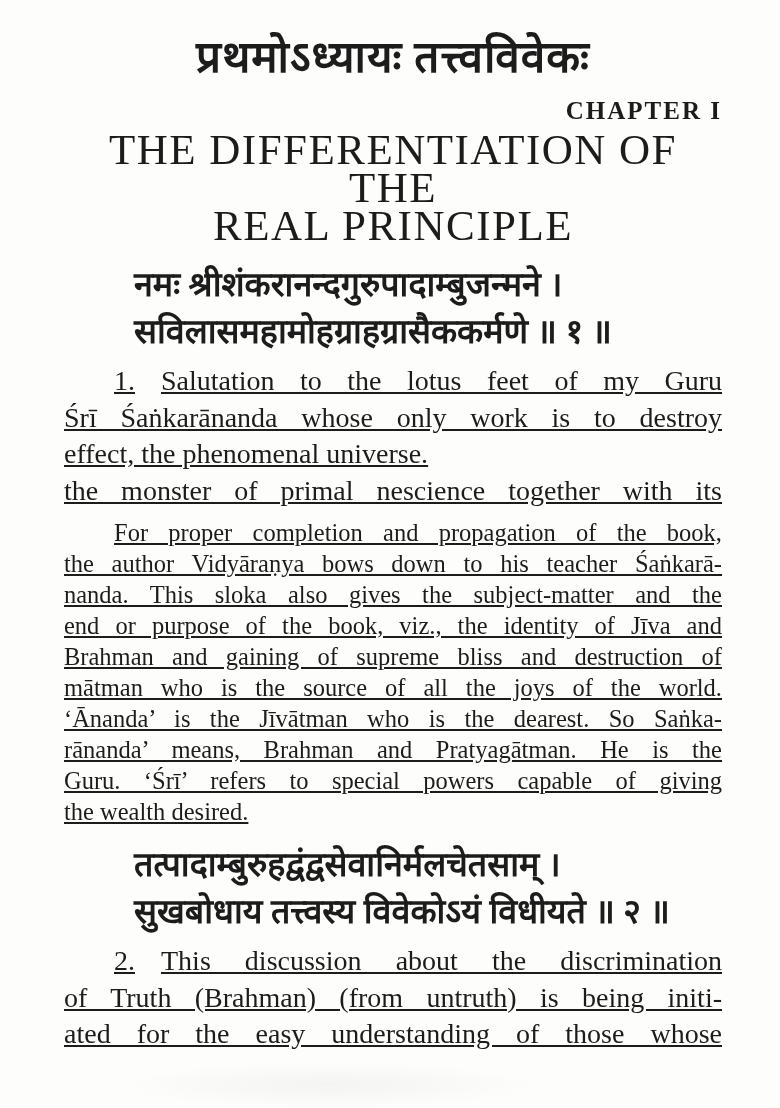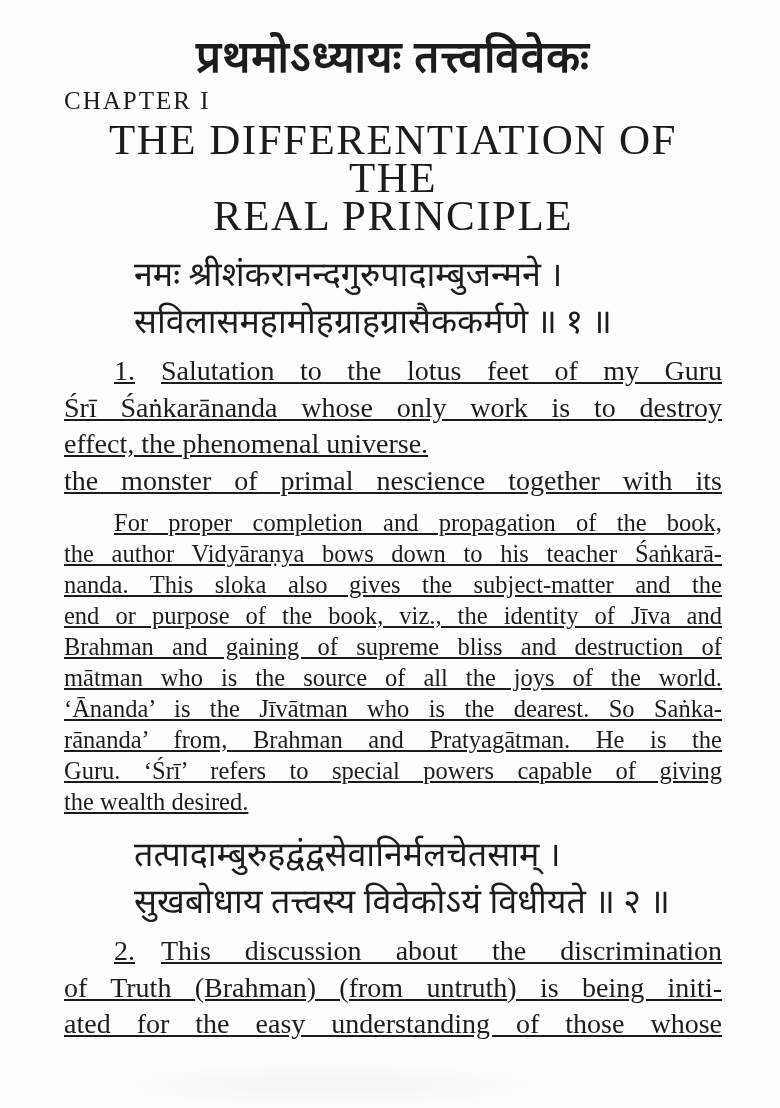--- a/index.html
+++ b/index.html
@@ -21,39 +21,40 @@
   }
   
   .sk-title {
     text-align: center;
     font-weight: 700;
     font-size: 44px;
     line-height: 56px;
     letter-spacing: 1px;
   }
   .chapter-label {
-    text-align: left;
-    font-weight: 400;
+    margin-top: 10px;
+    text-align: right;
+    font-weight: 700;
     font-size: 25px;
     line-height: 30px;
     letter-spacing: 2px;
   }
   .main-title {
     margin-top: 5px;
     text-align: center;
     font-size: 43px;
     line-height: 38px;
     letter-spacing: 1.5px;
     font-weight: 500;
   }
   
   .verse {
     margin-top: 16px;
     margin-left: 70px;
-    font-weight: 400;
+    font-weight: 700;
     font-size: 34px;
     line-height: 47px;
   }
   .verse.second { margin-top: 14px; }
   
   .para { margin-top: 8px; text-decoration: underline; }
   .translation {
     font-size: 28px;
     line-height: 36.5px;
   }
@@ -111,21 +112,21 @@
   </div>
 
   <div class="para commentary">
     <div class="tline indent">For proper completion and propagation of the book,</div>
     <div class="tline">the author Vidyāraṇya bows down to his teacher Śaṅkarā-</div>
     <div class="tline">nanda. This sloka also gives the subject-matter and the</div>
     <div class="tline">end or purpose of the book, viz., the identity of Jīva and</div>
     <div class="tline">Brahman and gaining of supreme bliss and destruction of</div>
     <div class="tline">mātman who is the source of all the joys of the world.</div>
     <div class="tline">‘Ānanda’ is the Jīvātman who is the dearest. So Saṅka-</div>
-    <div class="tline">rānanda’ from, Brahman and Pratyagātman. He is the</div>
+    <div class="tline">rānanda’ means, Brahman and Pratyagātman. He is the</div>
     <div class="tline">Guru. ‘Śrī’ refers to special powers capable of giving</div>
     <div class="tline last-left">the wealth desired.</div>
   </div>
 
   <div class="verse second">
     <div>तत्पादाम्बुरुहद्वंद्वसेवानिर्मलचेतसाम् ।</div>
     <div>सुखबोधाय तत्त्वस्य विवेकोऽयं विधीयते ॥ २ ॥</div>
   </div>
 
   <div class="para translation">

